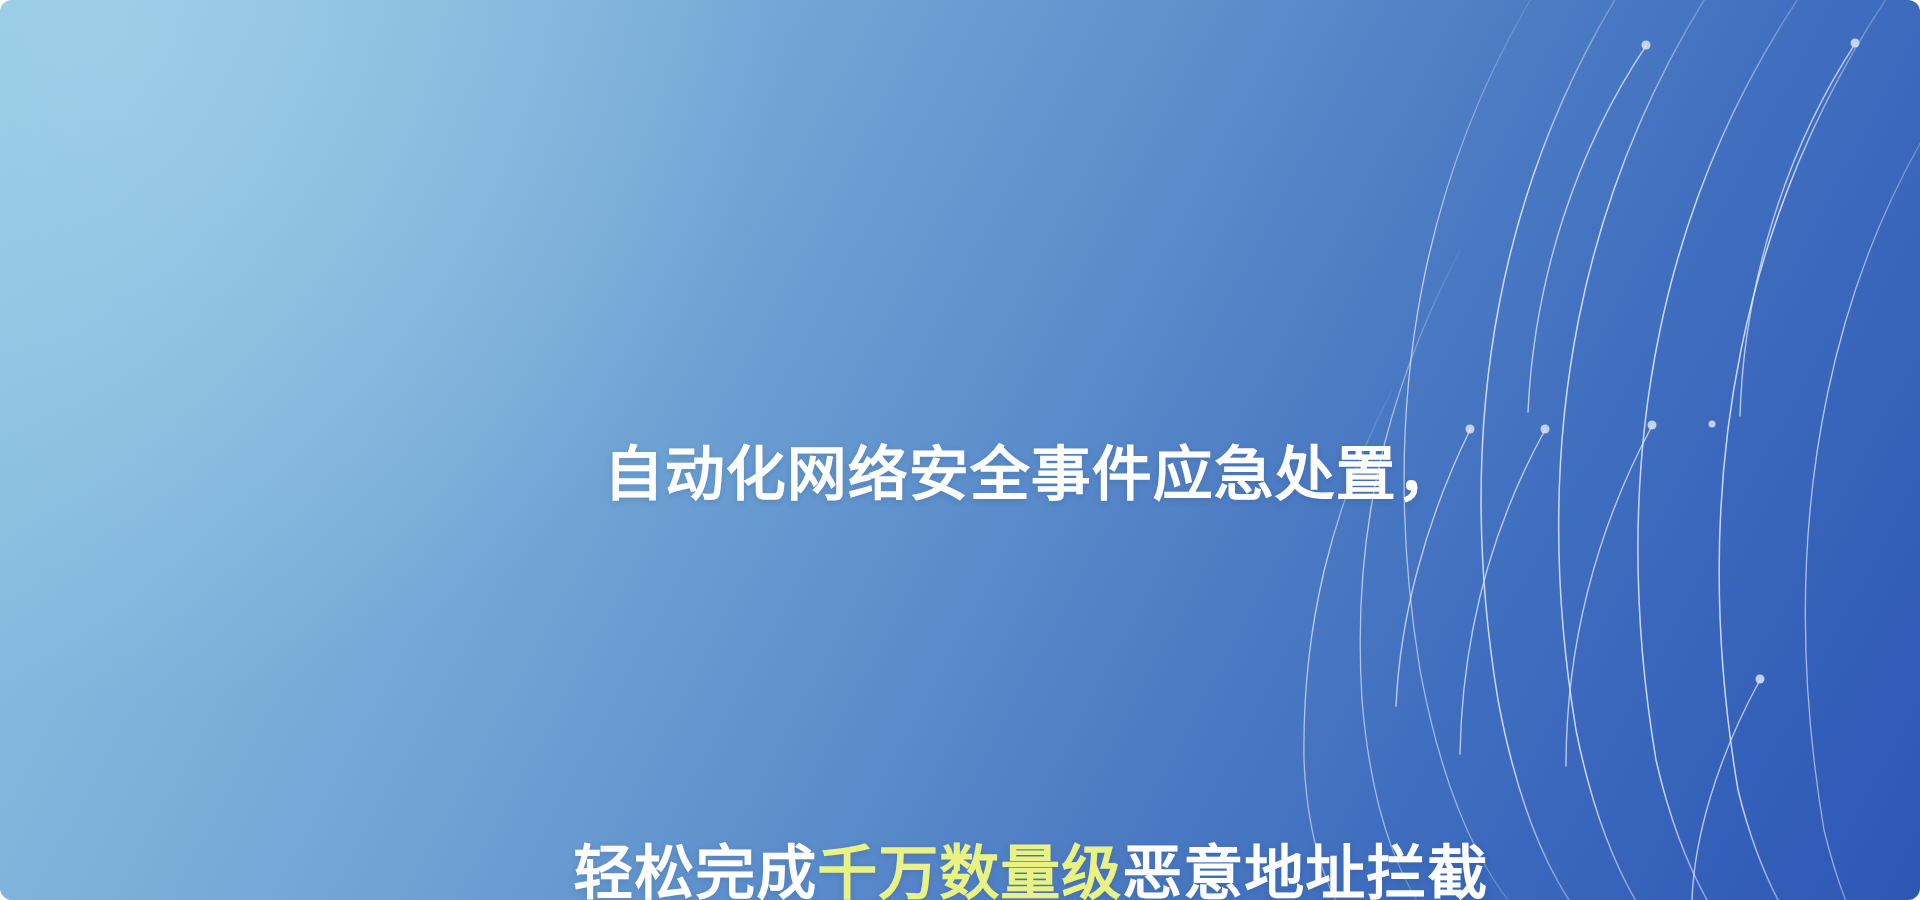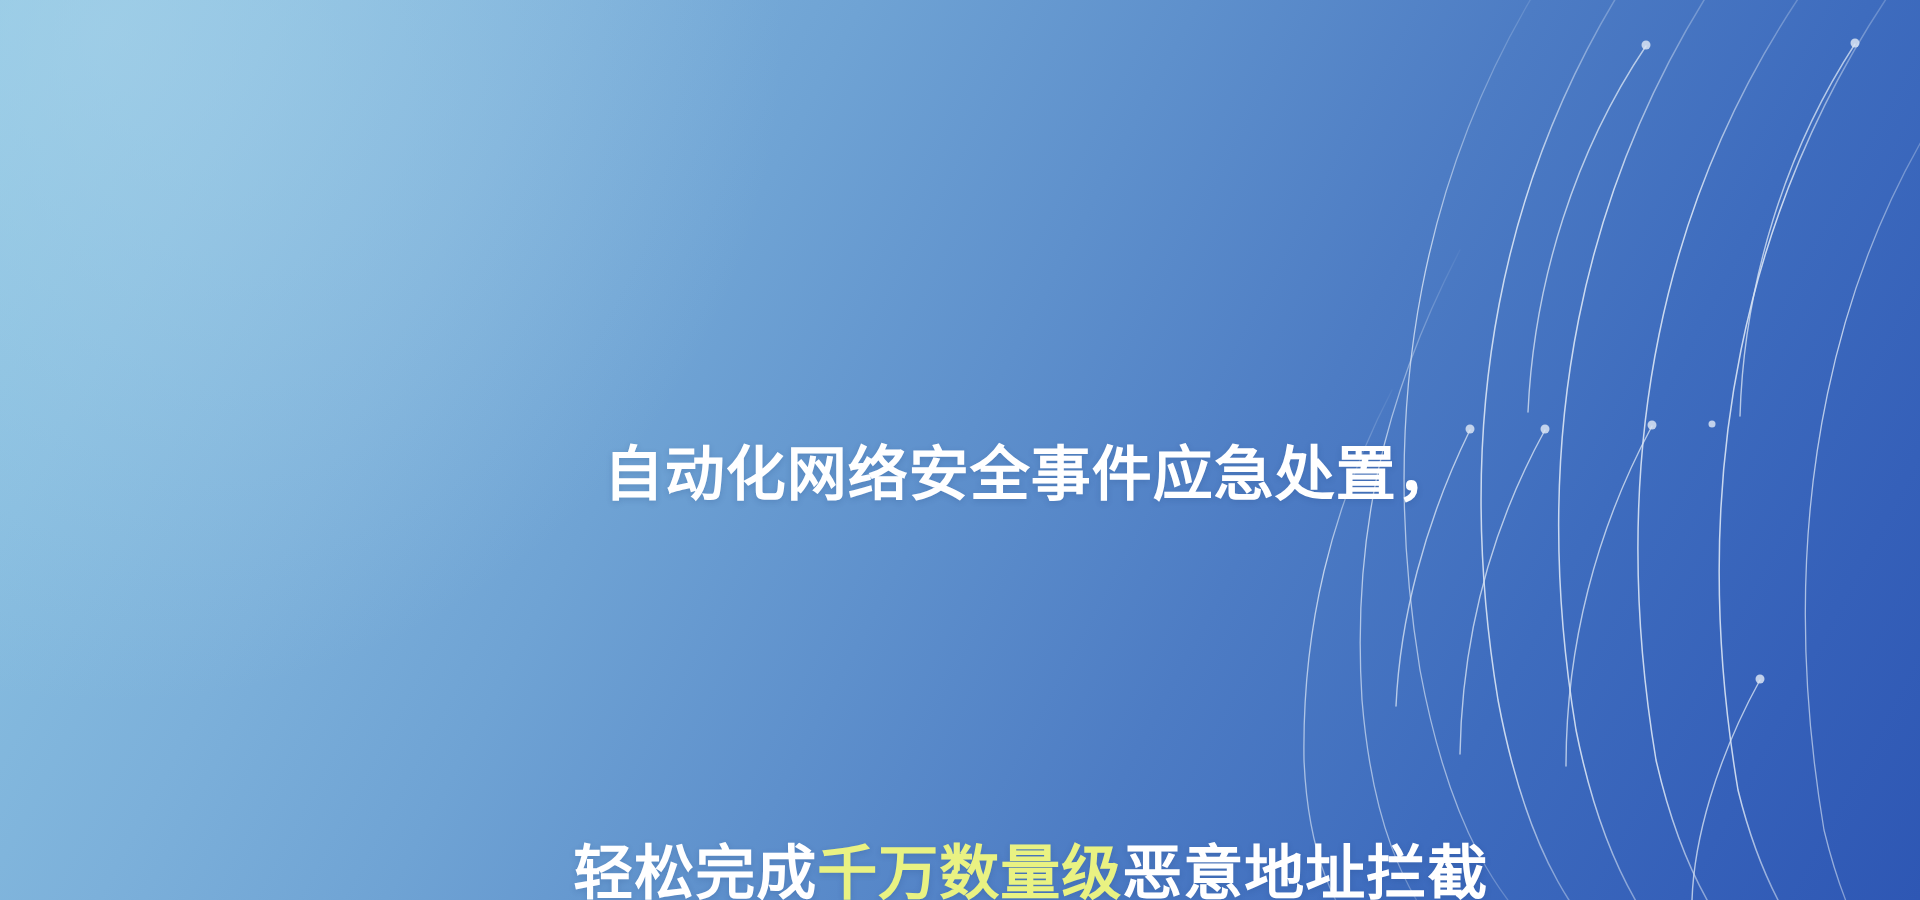--- a/index.html
+++ b/index.html
@@ -18,20 +18,21 @@
        #8DC6E2 0%,
        #86BCDF 12%,
        #7CB0DA 24%,
        #6FA3D4 36%,
        #5E90CC 50%,
        #4D7CC4 64%,
        #3E6CBE 78%,
        #3560B9 90%,
        #2E57B4 100%);
     overflow:hidden;
+    border-radius:12px;
   }
 
   
   .banner::before{
     content:"";
     position:absolute;
     left:-220px; top:-300px;
     width:1100px; height:1100px;
     background:radial-gradient(circle at 30% 30%, rgba(174,214,236,.55) 0%, rgba(174,214,236,0) 62%);
     pointer-events:none;

